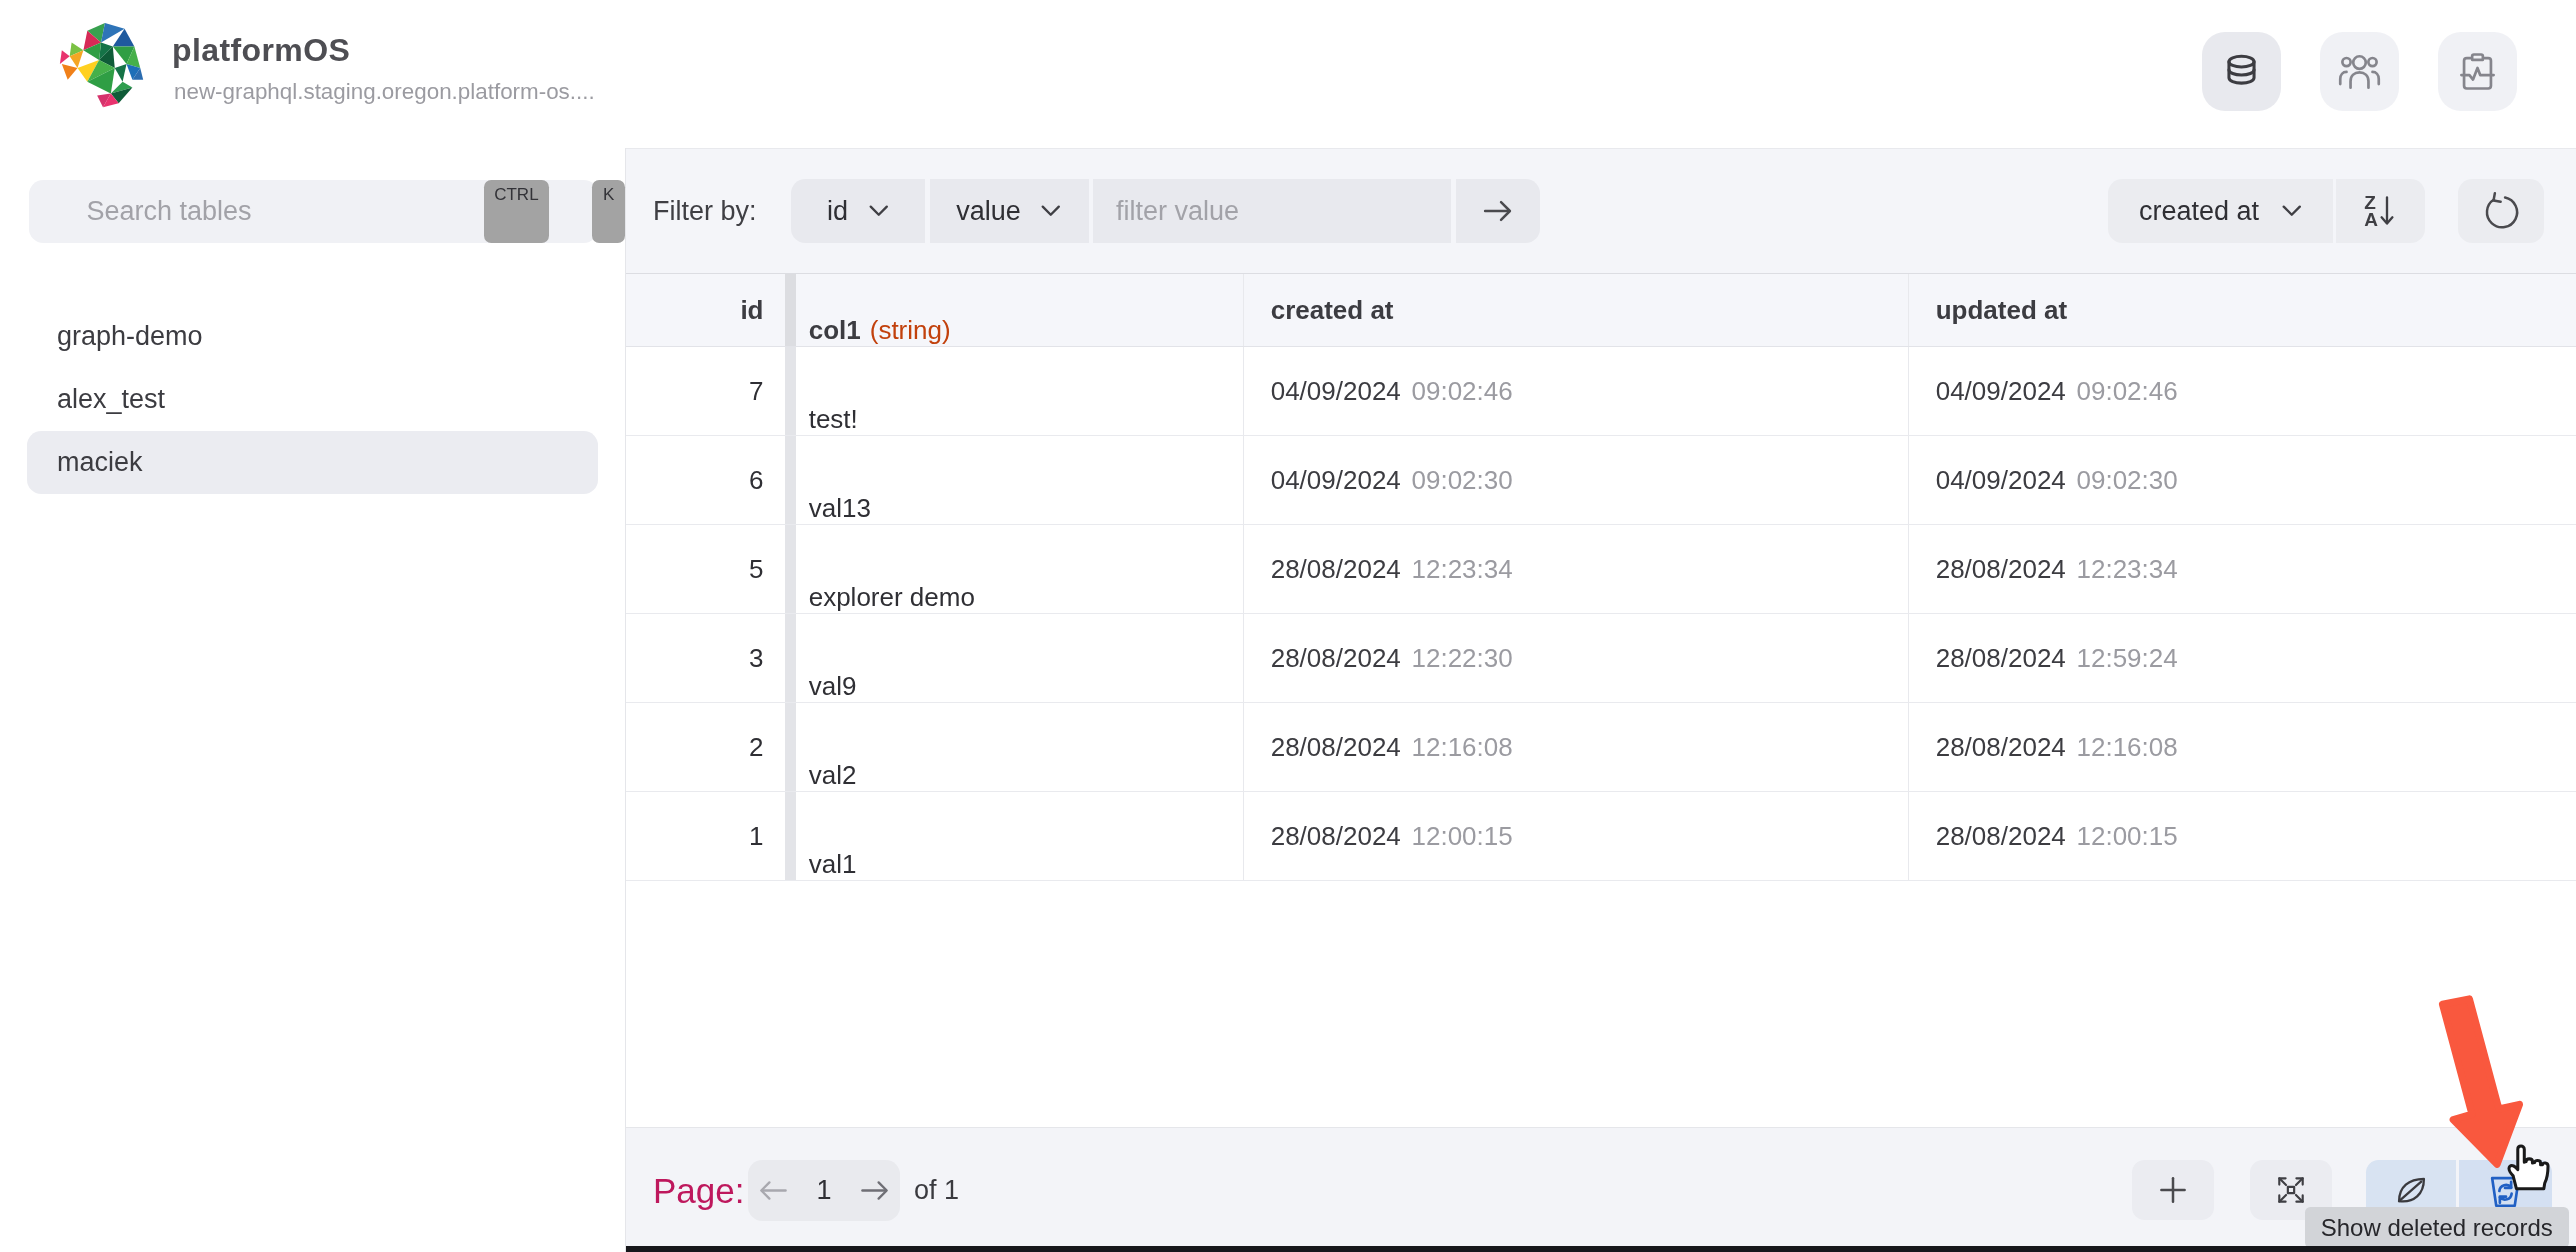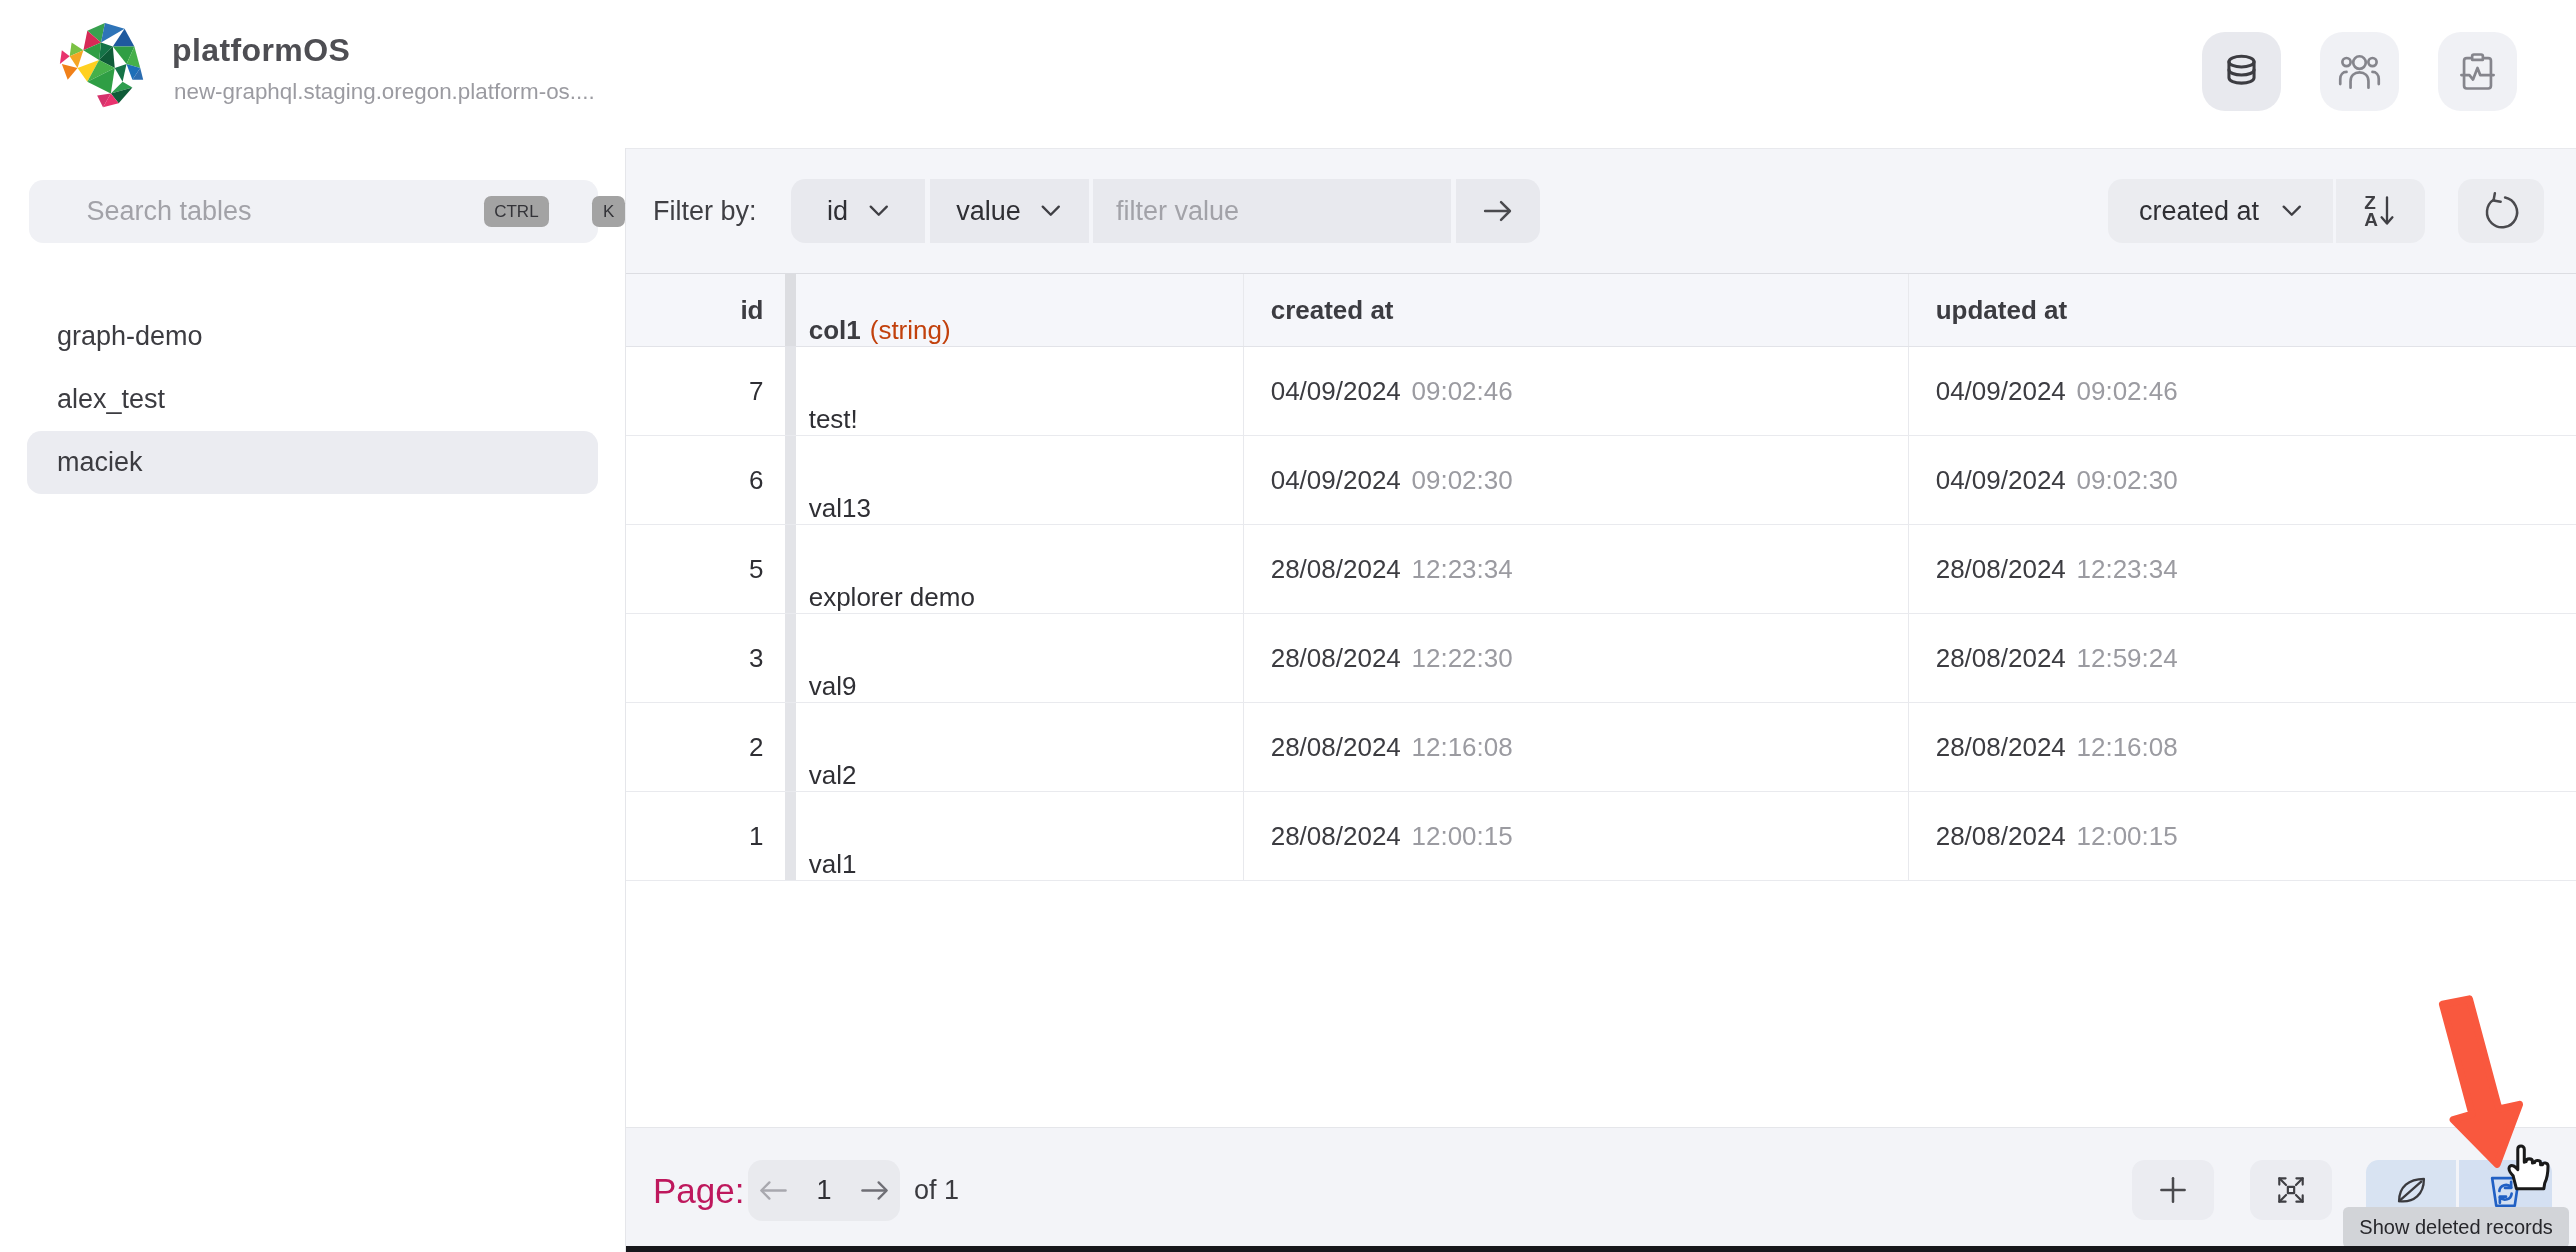--- a/index.html
+++ b/index.html
@@ -11,21 +11,21 @@
   .logo { position:absolute; left:54px; top:16px; width:98px; height:100px; }
   .brand-title { position:absolute; left:172px; top:32px; font-size:32px; font-weight:bold; color:#4e4e53; letter-spacing:0.4px; }
   .brand-sub { position:absolute; left:174px; top:79px; font-size:22.4px; color:#9b9ba1; }
   .topbar-btn { position:absolute; top:32px; width:79px; height:79px; border-radius:23px; background:#f0f1f5;
     display:flex; align-items:center; justify-content:center; }
   .topbar-btn.active { background:#e8e9ee; }
 
   
   .sidebar { position:absolute; left:0; top:148px; width:626px; height:1105px; background:#fff; border-right:1.8px solid #e5e6ea; }
   .searchbox { position:absolute; left:29px; top:32px; width:569px; height:63px; background:#f0f1f5; border-radius:14.3px;
-    display:flex; align-items:center; padding:0 16px 0 21.5px;gap:20px; }
+    display:flex; padding:0 16px 0 21.5px;gap:20px; }
   .searchbox input { flex:1; border:none; outline:none; background:transparent; font-size:27px; color:#3c3c41;
     font-family:"Liberation Sans", sans-serif; margin-left:16px; }
   .searchbox input::placeholder { color:#a2a2a8; }
   .kbd { background:#a3a3a3; border-radius:7.2px; font-size:17px; color:#333338; padding:5.4px 10.7px; margin-left:23px; }
   .table-list { position:absolute; left:27px; top:157px; width:571px; }
   .table-item { height:63px; display:flex; align-items:center; padding-left:30px; font-size:27px; color:#3c3c41;
     border-radius:14.3px; cursor:pointer; }
   .table-item.selected { background:#ebecf1; }
 
   
@@ -81,21 +81,21 @@
   .pag-btn { width:50px; height:61px; display:flex; align-items:center; justify-content:center; }
   .pag-num { width:52px; text-align:center; font-size:27px; color:#2f2f34; }
   .of-label { position:absolute; left:288px; top:0; height:125px; display:flex; align-items:center; font-size:27px; color:#3a3a3f; }
   .foot-btn { position:absolute; top:32px; width:82px; height:60px; border-radius:12.5px; background:#ebecf1;
     display:flex; align-items:center; justify-content:center; }
   .blue-group { position:absolute; left:1740px; top:32px; height:60px; display:flex; gap:2.7px; }
   .blue-seg { background:#d8e3f2; display:flex; align-items:center; justify-content:center; }
   .blue-seg.left { width:90px; border-radius:12.5px 0 0 12.5px; }
   .blue-seg.right { width:93px; border-radius:0 12.5px 12.5px 0; background:#d4e0f2; }
   .tooltip { position:absolute; right:7.2px; top:79px; height:41px; background:#d2d4d8; border-radius:5.4px;
-    display:flex; align-items:center; padding:0 16px; font-size:20px; color:#27272b; white-space:nowrap; }
+    display:flex; align-items:center; padding:0 16px; font-size:24px; color:#27272b; white-space:nowrap; }
   .bottom-bar { position:absolute; left:626px; top:1246px; width:1950px; height:6.3px; background:#17171b; }
 
   .overlay { position:absolute; left:0; top:0; width:2576px; height:1252px; pointer-events:none; }
 </style>
 </head>
 <body>
 
 <div class="topbar">
   <svg class="logo" viewBox="0 0 100 100">
     <g stroke="none">

